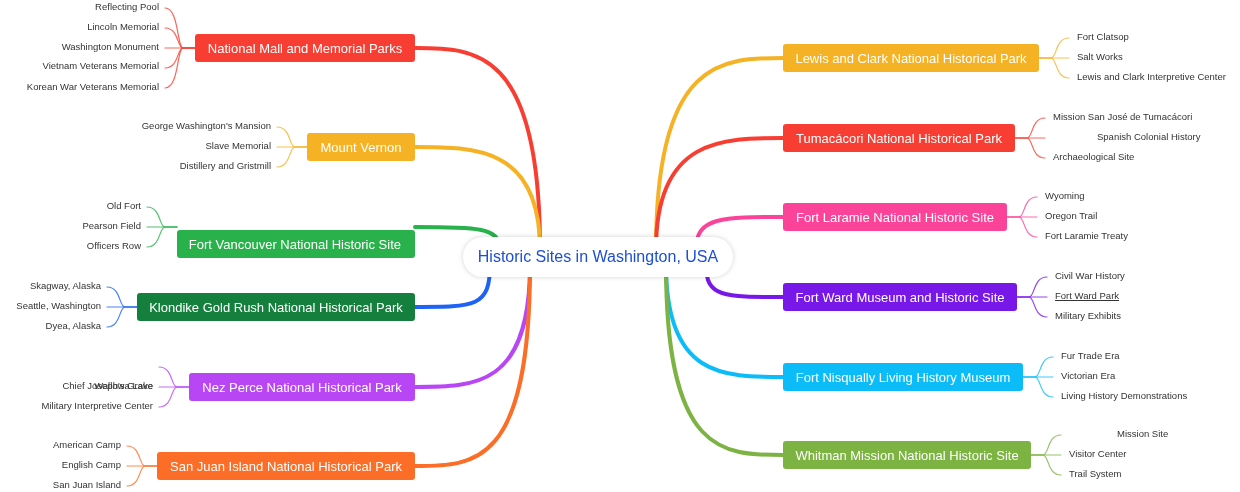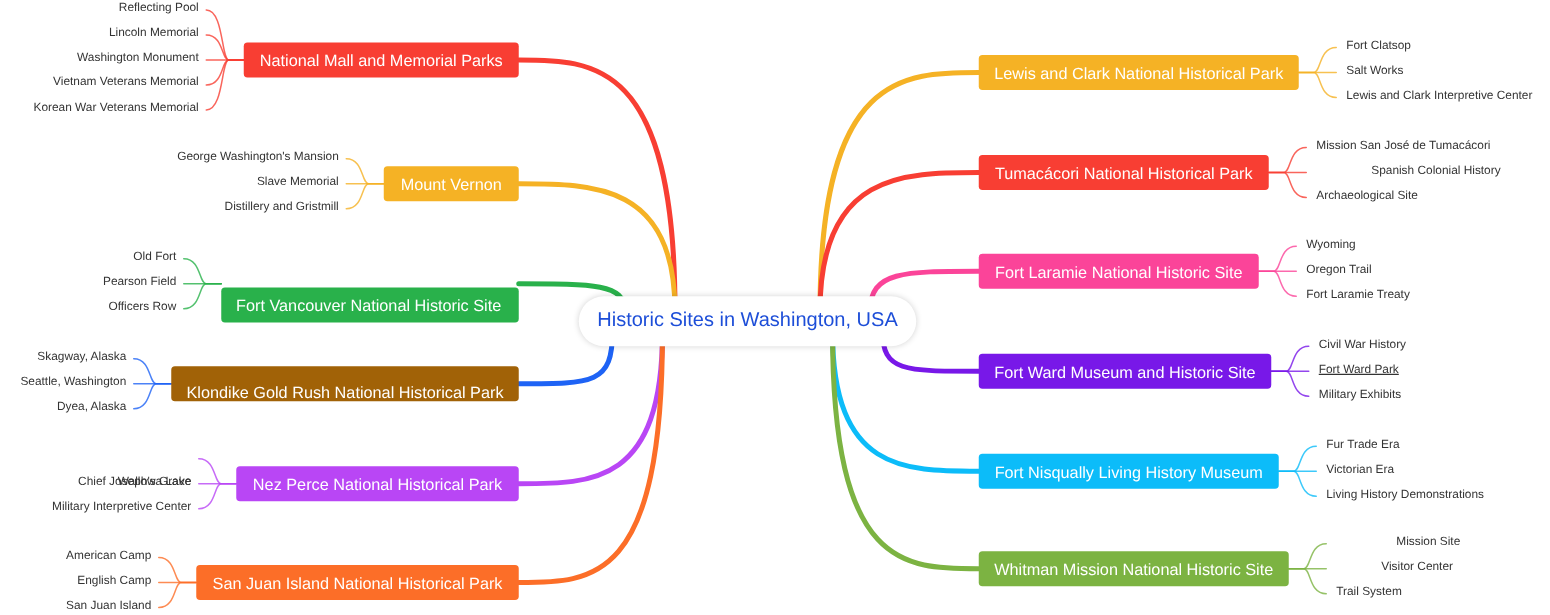--- a/index.html
+++ b/index.html
@@ -92,21 +92,21 @@
       </div>
       <div class="leaf left" style="top: 120px; right: 969px;">George Washington's Mansion</div>
       <div class="leaf left" style="top: 140px; right: 969px;">Slave Memorial</div>
       <div class="leaf left" style="top: 160px; right: 969px;">Distillery and Gristmill</div>
       <div class="branch" style="left: 177px; top: 230px; width: 238px; background: rgb(41, 177, 75); justify-content: flex-end;">
         <span>Fort Vancouver National Historic Site</span>
       </div>
       <div class="leaf left" style="top: 200px; right: 1099px;">Old Fort</div>
       <div class="leaf left" style="top: 220px; right: 1099px;">Pearson Field</div>
       <div class="leaf left" style="top: 240px; right: 1099px;">Officers Row</div>
-      <div class="branch" style="left: 137px; top: 293px; width: 278px; background: #a16207; align-items: flex-end;">
+      <div class="branch" style="left: 137px; top: 293px; width: 278px; background: #15803d;">
         <span>Klondike Gold Rush National Historical Park</span>
       </div>
       <div class="leaf left" style="top: 280px; right: 1139px;">Skagway, Alaska</div>
       <div class="leaf left" style="top: 300px; right: 1139px;">Seattle, Washington</div>
       <div class="leaf left" style="top: 320px; right: 1139px;">Dyea, Alaska</div>
       <div class="branch" style="left: 189px; top: 373px; width: 226px; background: rgb(185, 70, 245);">
         <span>Nez Perce National Historical Park</span>
       </div>
       <div class="leaf left" style="top: 360px; right: 1087px; margin-top: 20px;">Chief Joseph's Grave</div>
       <div class="leaf left" style="top: 380px; right: 1087px;">Wallowa Lake</div>
@@ -144,16 +144,16 @@
       <div class="branch" style="left: 783px; top: 363px; width: 240px; background: rgb(12, 188, 249);">
         <span>Fort Nisqually Living History Museum</span>
       </div>
       <div class="leaf right" style="top: 350px; left: 1061px;">Fur Trade Era</div>
       <div class="leaf right" style="top: 370px; left: 1061px;">Victorian Era</div>
       <div class="leaf right" style="top: 390px; left: 1061px;">Living History Demonstrations</div>
       <div class="branch" style="left: 783px; top: 441px; width: 248px; background: rgb(124, 179, 66);">
         <span>Whitman Mission National Historic Site</span>
       </div>
       <div class="leaf right" style="top: 428px; left: 1117px;">Mission Site</div>
-      <div class="leaf right" style="top: 448px; left: 1069px; margin-left: 36px;">Visitor Center</div>
+      <div class="leaf right" style="top: 448px; left: 1069px;">Visitor Center</div>
       <div class="leaf right" style="top: 468px; left: 1069px;">Trail System</div>
     </div>
 </div>
 
 </body></html>

